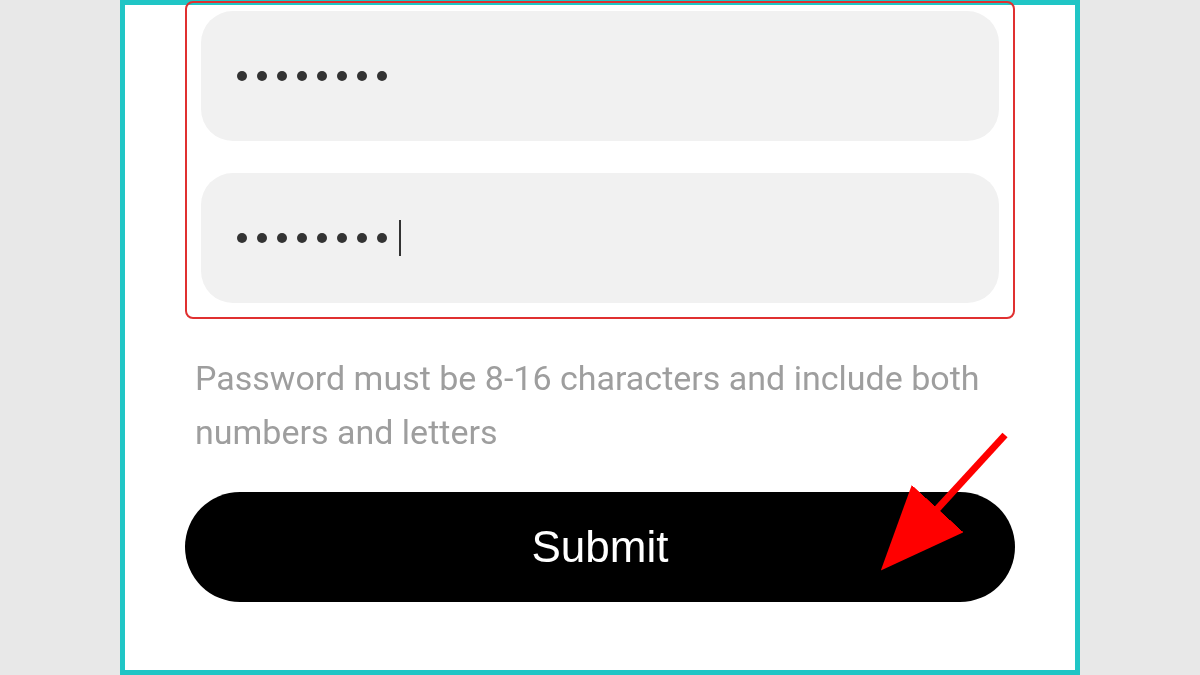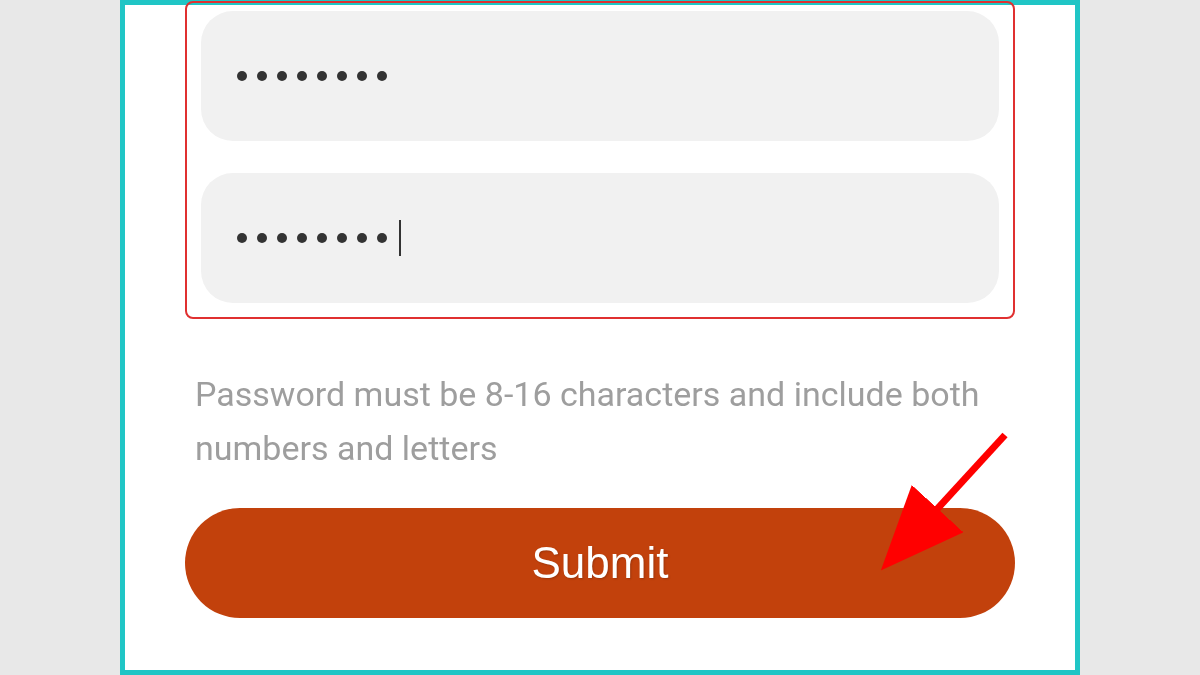--- a/index.html
+++ b/index.html
@@ -62,26 +62,26 @@
     .cursor {
       width: 2px;
       height: 36px;
       background: #333;
       margin-left: 2px;
     }
     .hint-text {
       color: #9e9e9e;
       font-size: 34px;
       line-height: 1.6;
-      margin: 48px 10px 0 10px;
+      margin: 32px 10px 0 10px;
     }
     .submit-button {
       width: 100%;
       height: 110px;
-      background: #c2410c;
+      background: #000000;
       border: none;
       border-radius: 60px;
       color: #ffffff;
       font-size: 44px;
       font-weight: 500;
       cursor: pointer;
       margin-top: 32px;
       text-shadow: 1px 1px 2px rgba(0,0,0,0.2);
     }
     .arrow-annotation {

